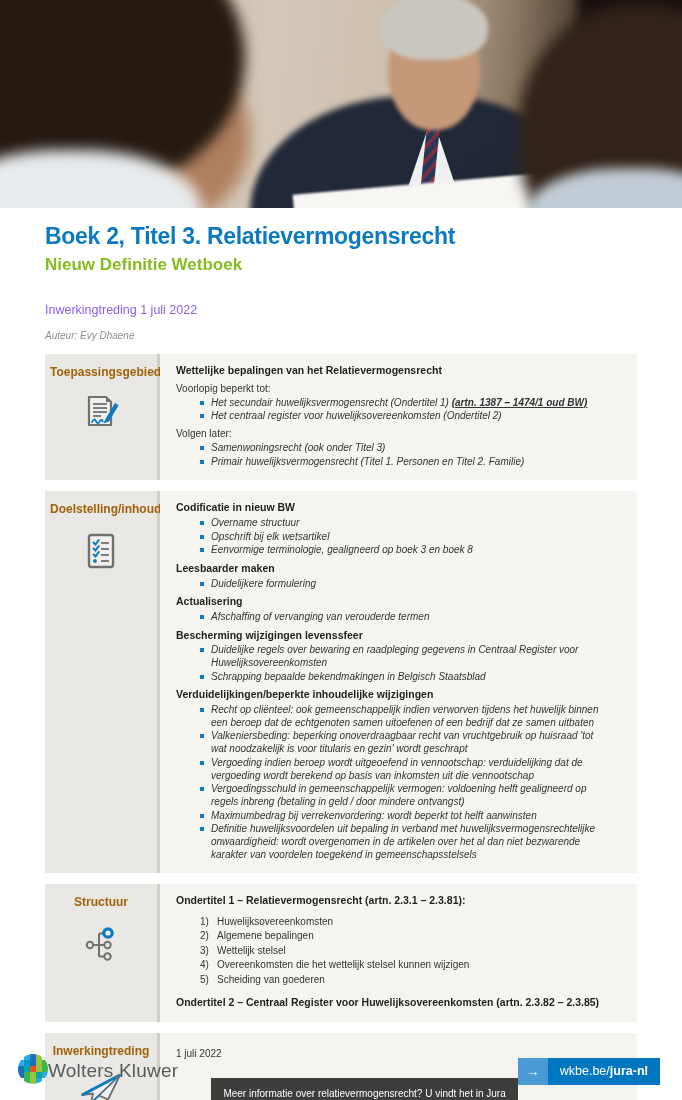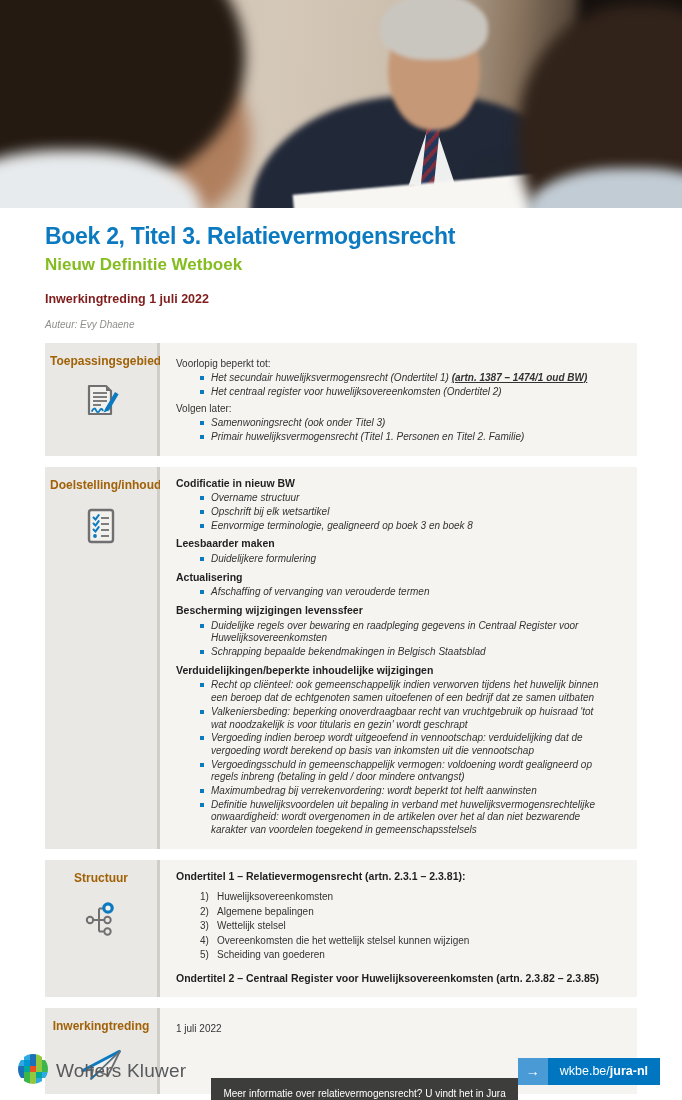--- a/index.html
+++ b/index.html
@@ -30,21 +30,21 @@
   .ph-left-skin{left:95px;top:55px;width:155px;height:165px;background:#b07f5e;border-radius:50%;filter:blur(8px);}
   .ph-left-hair{left:-85px;top:-80px;width:330px;height:275px;background:#241a12;border-radius:50%;filter:blur(7px);}
   .ph-left-shirt{left:-60px;top:150px;width:262px;height:135px;background:#e8ebed;border-radius:45%;filter:blur(7px);}
   .ph-right-hair{left:518px;top:4px;width:245px;height:265px;background:#31231a;border-radius:48%;filter:blur(7px);}
   .ph-right-shoulder{left:528px;top:168px;width:205px;height:95px;background:#c2ccd4;border-radius:45%;filter:blur(6px);}
 
   
   .header{padding:16px 45px 0 45px;}
   .title{font-size:23px;font-weight:bold;color:#0c7ac0;letter-spacing:-.3px;line-height:1.1;}
   .subtitle{font-size:17px;font-weight:bold;color:#85bc20;margin-top:7px;line-height:1.1;}
-  .effective{font-size:12.5px;font-weight:bold;color:#7f1d1d;margin-top:17px;}
+  .effective{font-size:12.5px;font-weight:normal;color:#8b5cf6;margin-top:28px;}
   .author{font-size:10px;font-style:italic;color:#8f8f8c;margin-top:13px;}
 
   
   .sections{margin:13px 45px 0 45px;}
   .section{display:flex;margin-bottom:11px;}
   .side{flex:0 0 115px;width:115px;background:#e9e8e5;border-right:3px solid #cfcec9;
         padding:12px 5px 10px 5px;box-sizing:border-box;text-align:center;}
   .side-label{font-size:12px;font-weight:bold;color:#a16207;line-height:1.1;}
   .icon-slot{margin-top:14px;display:flex;justify-content:center;}
   .sec-content{flex:1;background:#f5f4f1;padding:10px 14px 10px 16px;}
@@ -56,21 +56,21 @@
   .sq{position:absolute;left:0;top:4px;width:4px;height:4px;background:#0c7ac0;}
   .nlist{margin:7px 0 9px 0;padding-left:24px;}
   .nitem{display:flex;font-size:10px;color:#333;line-height:1.45;}
   .nnum{flex:0 0 17px;width:17px;}
   .bu{font-weight:bold;text-decoration:underline;}
   .u{}
 
   
   .footer{position:absolute;left:0;right:0;bottom:12px;display:flex;align-items:center;
           justify-content:space-between;padding:0 22px 0 18px;}
-  .logo{display:flex;align-items:center;gap:8px;}
+  .logo{display:flex;align-items:center;}
   .logo-text{font-size:19px;color:#58595b;letter-spacing:.2px;}
   .cta{display:flex;align-items:stretch;height:27px;}
   .cta-dark{background:#3d3d3b;color:#fff;font-size:10px;display:flex;align-items:center;padding:16px 12px;white-space:nowrap;margin-top:20px;}
   .cta-arrow{background:#4a9bd5;color:#fff;width:30px;display:flex;align-items:center;justify-content:center;
              font-size:14px;cursor:pointer;}
   .cta-link{background:#0076c0;color:#fff;font-size:12.5px;display:flex;align-items:center;
             padding:0 12px;text-decoration:none;white-space:nowrap;}
 </style>
 </head>
 <body>
@@ -113,20 +113,21 @@
     <line x1="11" y1="11" x2="25" y2="11" stroke="#707070" stroke-width="1.8"></line>
     <line x1="11" y1="15" x2="25" y2="15" stroke="#707070" stroke-width="1.8"></line>
     <line x1="11" y1="19" x2="25" y2="19" stroke="#707070" stroke-width="1.8"></line>
     <line x1="11" y1="23" x2="19" y2="23" stroke="#707070" stroke-width="1.8"></line>
     <path d="M10 29 c1.5 -3.2 3.1 -3.2 4.1 -0.6 c1 2.6 2.6 2.1 3.6 0 c1 -2.1 2.6 -1.6 3.1 0" stroke="#0c7ac0" stroke-width="1.8" fill="none" stroke-linecap="round"></path>
     <path d="M21.5 30.5 l2 -4.5 L33 10 l3.6 2.3 L27 28.5 l-5.5 2 z" fill="#0c7ac0"></path>
   </svg>
 </div>
         </div>
         <div class="sec-content">
+          <div class="c-head"><span>Wettelijke bepalingen van het Relatievermogensrecht</span></div>
           <div class="c-para"><span>Voorlopig beperkt tot:</span></div>
           <ul class="blist">
             <li><span class="sq"></span><span>Het secundair huwelijksvermogensrecht (Ondertitel 1) </span><span class="bu">(artn. 1387 – 1474/1 oud BW)</span></li>
             <li><span class="sq"></span><span>Het centraal register voor huwelijksovereenkomsten (Ondertitel 2)</span></li>
           </ul>
           <div class="c-para"><span>Volgen later:</span></div>
           <ul class="blist">
             <li><span class="sq"></span><span>Samenwoningsrecht (ook onder Titel 3)</span></li>
             <li><span class="sq"></span><span>Primair huwelijksvermogensrecht (Titel 1. Personen en Titel 2. Familie)</span></li>
           </ul>
@@ -167,21 +168,21 @@
           <div class="c-head"><span>Bescherming wijzigingen levenssfeer</span></div>
           <ul class="blist">
             <li><span class="sq"></span><span>Duidelijke regels over bewaring en raadpleging gegevens in Centraal Register voor Huwelijksovereenkomsten</span></li>
             <li><span class="sq"></span><span>Schrapping bepaalde bekendmakingen in Belgisch Staatsblad</span></li>
           </ul>
           <div class="c-head"><span>Verduidelijkingen/beperkte inhoudelijke wijzigingen</span></div>
           <ul class="blist">
             <li><span class="sq"></span><span>Recht op cliënteel: ook gemeenschappelijk indien verworven tijdens het huwelijk binnen een beroep dat de echtgenoten samen uitoefenen of een bedrijf dat ze samen uitbaten</span></li>
             <li><span class="sq"></span><span>Valkeniersbeding: beperking onoverdraagbaar recht van vruchtgebruik op huisraad 'tot wat noodzakelijk is voor titularis en gezin' wordt geschrapt</span></li>
             <li><span class="sq"></span><span>Vergoeding indien beroep wordt uitgeoefend in vennootschap: verduidelijking dat de vergoeding wordt berekend op basis van inkomsten uit die vennootschap</span></li>
-            <li><span class="sq"></span><span>Vergoedingsschuld in gemeenschappelijk vermogen: voldoening wordt gealigneerd op regels inbreng (betaling in geld / door mindere ontvangst)</span></li>
+            <li><span class="sq"></span><span>Vergoedingsschuld in gemeenschappelijk vermogen: voldoening helft gealigneerd op regels inbreng (betaling in geld / door mindere ontvangst)</span></li>
             <li><span class="sq"></span><span>Maximumbedrag bij verrekenvordering: wordt beperkt tot helft aanwinsten</span></li>
             <li><span class="sq"></span><span>Definitie huwelijksvoordelen uit bepaling in verband met huwelijksvermogensrechtelijke onwaardigheid: wordt overgenomen in de artikelen over het al dan niet bezwarende karakter van voordelen toegekend in gemeenschapsstelsels</span></li>
           </ul>
         </div>
       </div>
       <div class="section">
         <div class="side">
           <div class="side-label">Structuur</div>
           <div class="icon-slot">
   <svg width="38" height="42" viewBox="0 0 38 42" fill="none" xmlns="http://www.w3.org/2000/svg">

